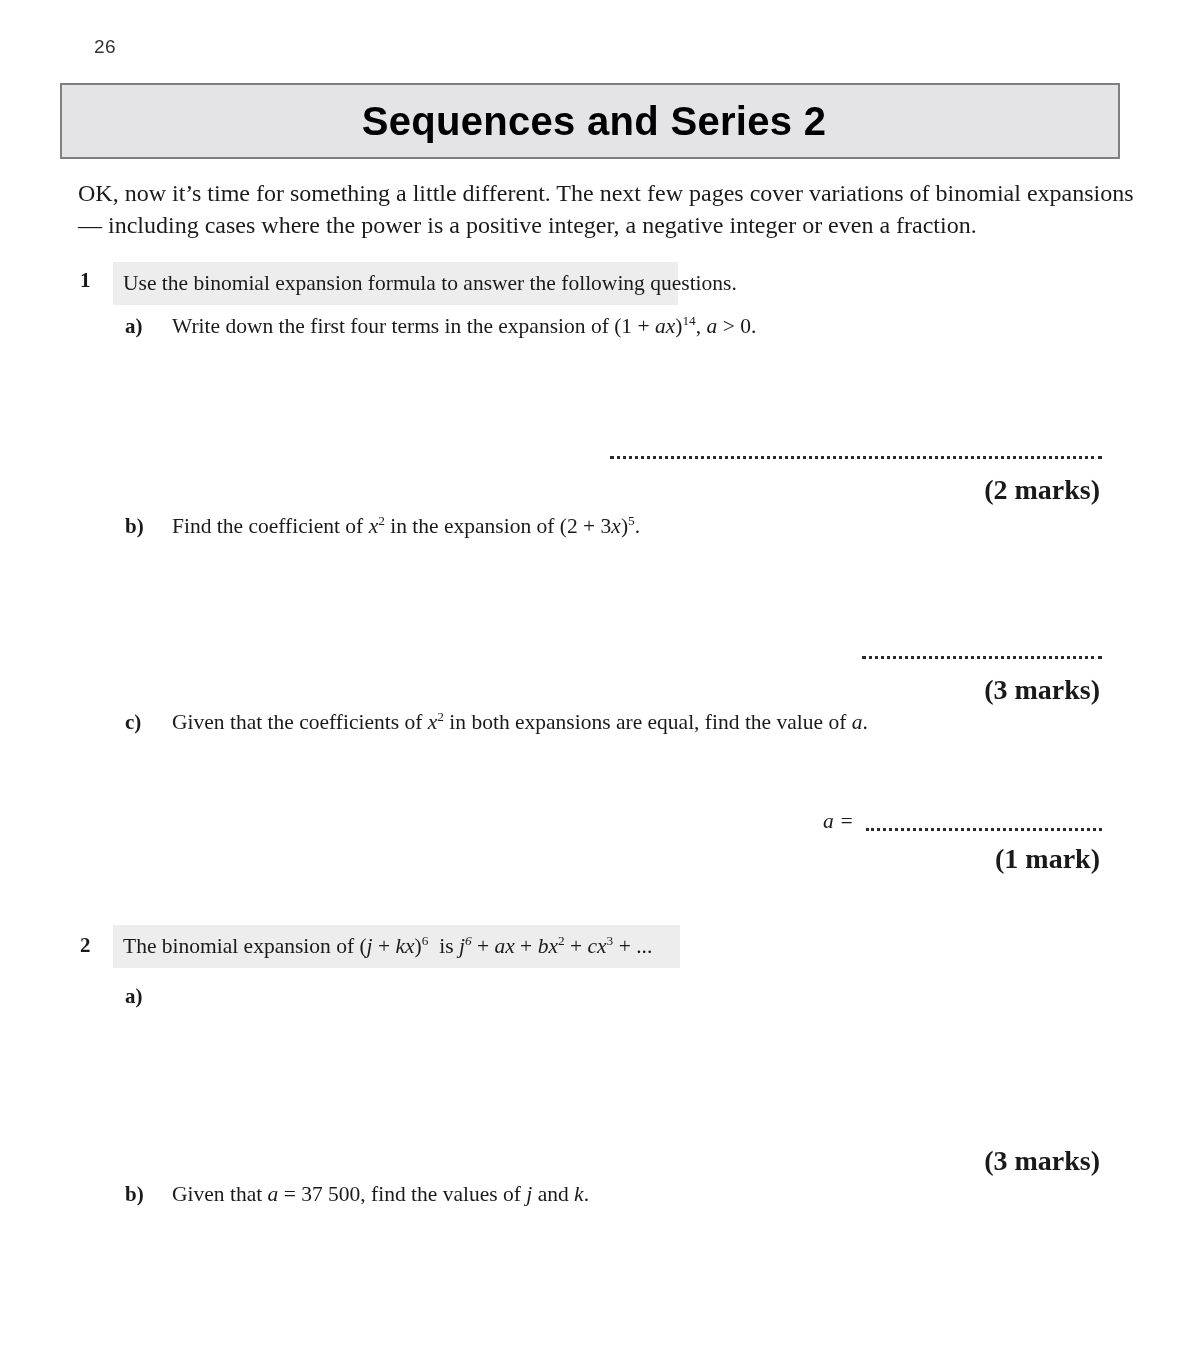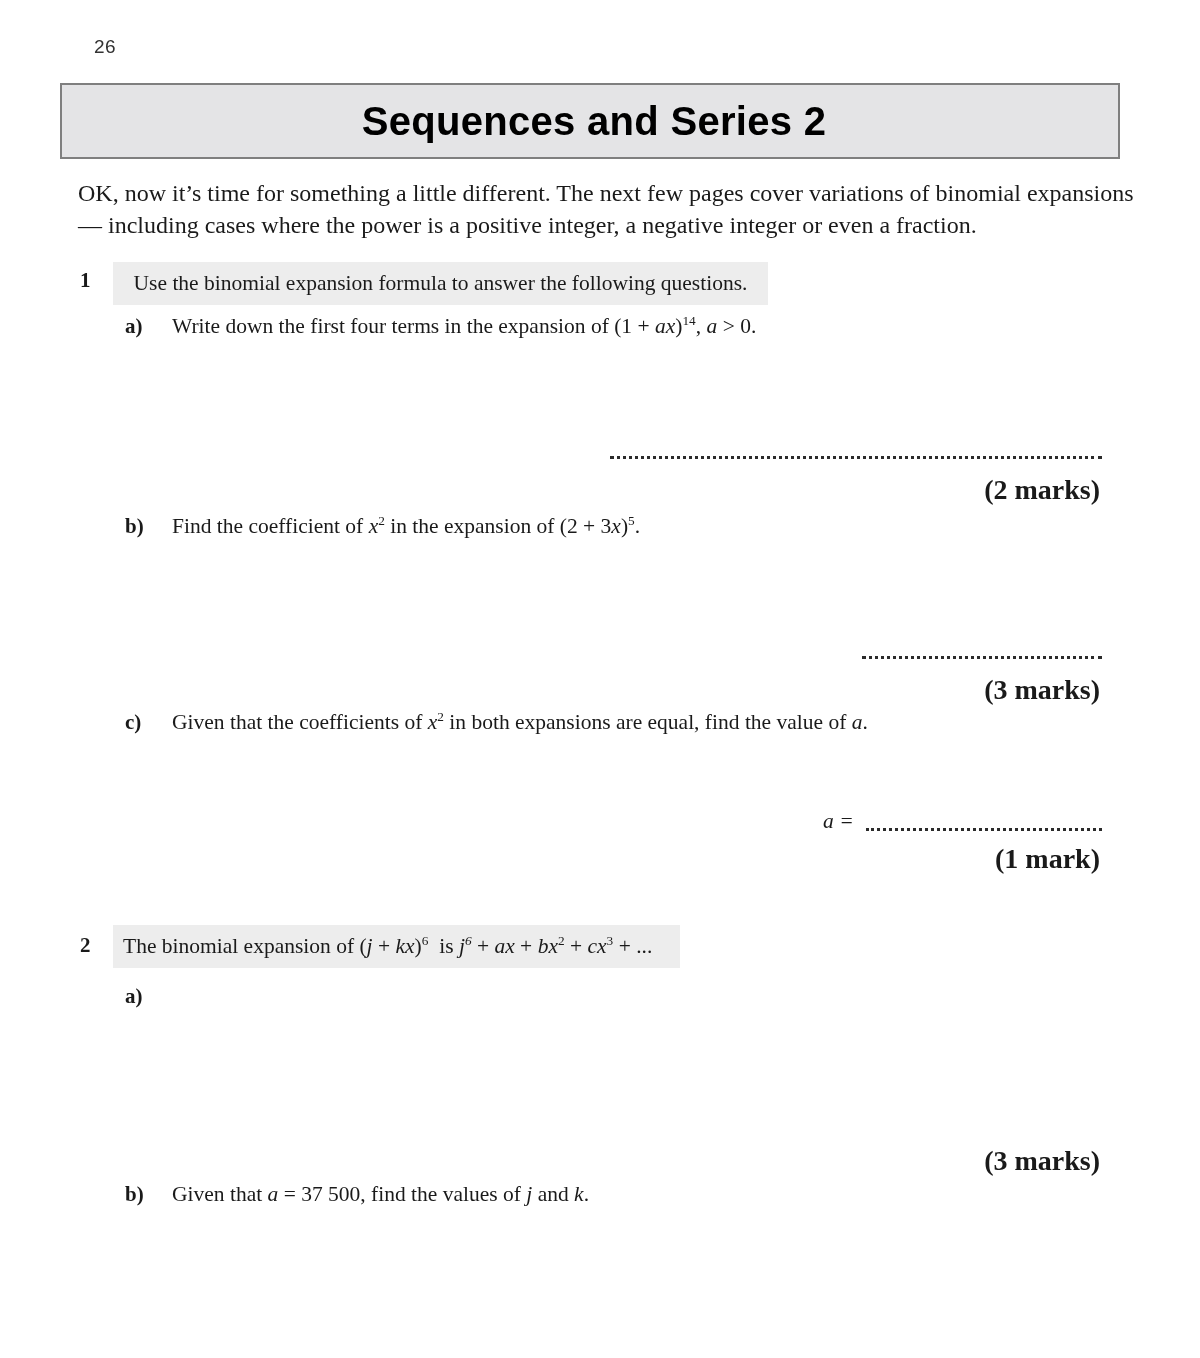--- a/index.html
+++ b/index.html
@@ -142,21 +142,21 @@
     <span class="title-text">Sequences and Series 2</span>
   </div>
 
   <div class="intro">
     <span class="line">OK, now it’s time for something a little different.  The next few pages cover variations of binomial expansions</span>
     <span class="line">— including cases where the power is a positive integer, a negative integer or even a fraction.</span>
   </div>
 
   <div class="qnum" style="left:80px; top:268px;">1</div>
 
-  <div class="stem" style="left:113px; top:262px; width:655px;text-align:center;">Use the binomial expansion formula to answer the following questions.</div>
+  <div class="stem" style="left:113px; top:262px; width:565px;text-align:center;">Use the binomial expansion formula to answer the following questions.</div>
 
   <div class="part-label" style="left:125px; top:314px;">a)</div>
   <div class="part" style="left:172px; top:311px;">Write down the first four terms in the expansion of (1 + <i class="m">ax</i>)<sup class="m">14</sup>, <i class="m">a</i> &gt; 0.</div>
 
   <div class="ansline" style="left:610px; top:452px; width:492px;"></div>
   <div class="marks" style="top:474px;">(2 marks)</div>
 
   <div class="part-label" style="left:125px; top:514px;">b)</div>
   <div class="part" style="left:172px; top:511px;">Find the coefficient of <i class="m">x</i><sup class="m">2</sup> in the expansion of (2 + 3<i class="m">x</i>)<sup class="m">5</sup>.</div>
 

